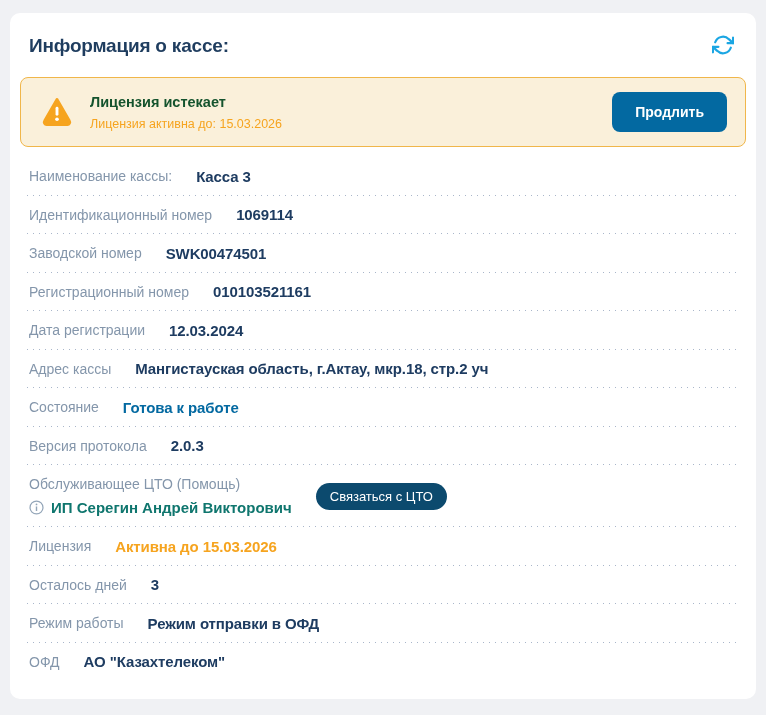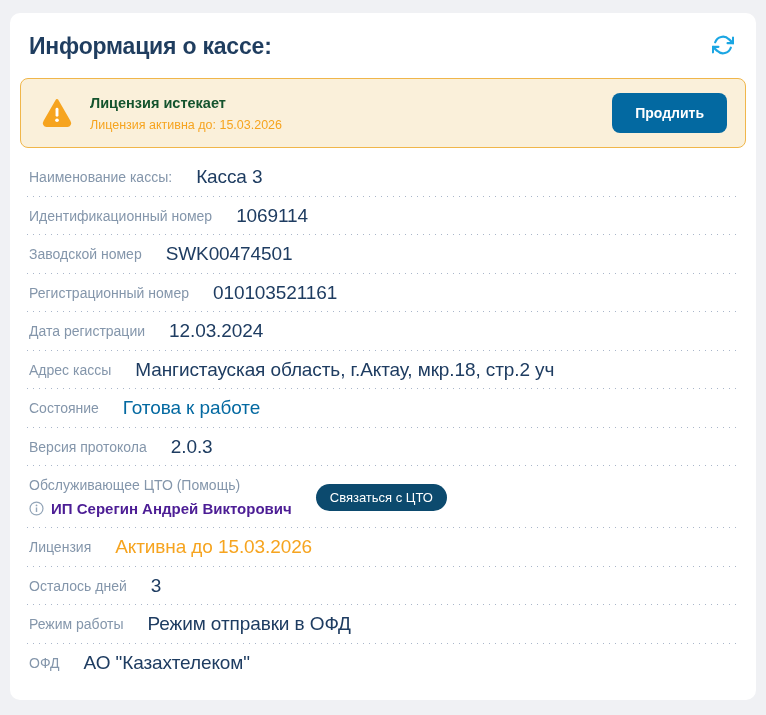--- a/index.html
+++ b/index.html
@@ -15,21 +15,21 @@
     border-radius: 10px;
     padding: 20px 10px 18px 10px;
   }
   .card-header {
     display: flex;
     align-items: center;
     justify-content: space-between;
     padding: 0 10px 0 9px;
   }
   .card-title {
-    font-size: 23px;
+    font-size: 19px;
     font-weight: 600;
     color: #1f3d5f;
     letter-spacing: -0.2px;
   }
   .refresh-btn {
     background: none; border: none; cursor: pointer;
     width: 26px; height: 26px;
     display: flex; align-items: center; justify-content: center;
   }
   
@@ -86,33 +86,33 @@
     height: 1px;
     background-image: repeating-linear-gradient(to right, #a9b6ca 0 1.2px, transparent 1.2px 6px);
   }
   .row-label {
     color: #8496ab;
     font-size: 14px;
     white-space: nowrap;
   }
   .row-value {
     color: #1e3c61;
-    font-size: 19px;
-    font-weight: 400;
+    font-size: 15px;
+    font-weight: 700;
     text-align: right;
     letter-spacing: -0.1px;
   }
   .row-value.green { color: #0369a1; }
   .row-value.orange { color: #f6a41f; }
   
   .row.cto { min-height: 62px; align-items: center; }
   .cto-left { display: flex; flex-direction: column; gap: 7px; padding: 10px 0; }
   .cto-link {
     display: flex; align-items: center; gap: 7px;
-    color: #4c1d95;
+    color: #0f766e;
     font-size: 15px;
     font-weight: 700;
     cursor: pointer;
     text-decoration: none;
   }
   .cto-btn {
     background: #0c4a6e;
     color: #ffffff;
     border: none;
     border-radius: 15px;

